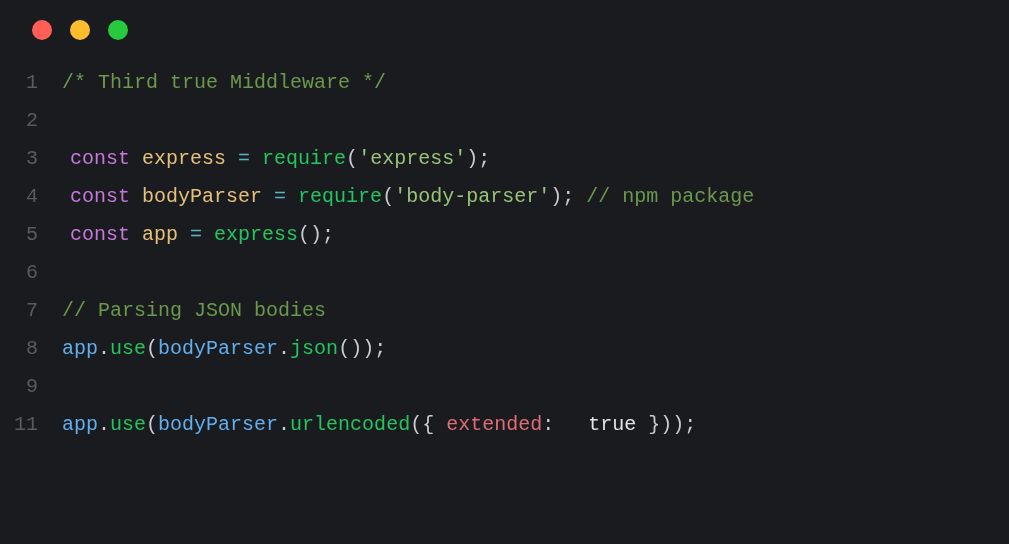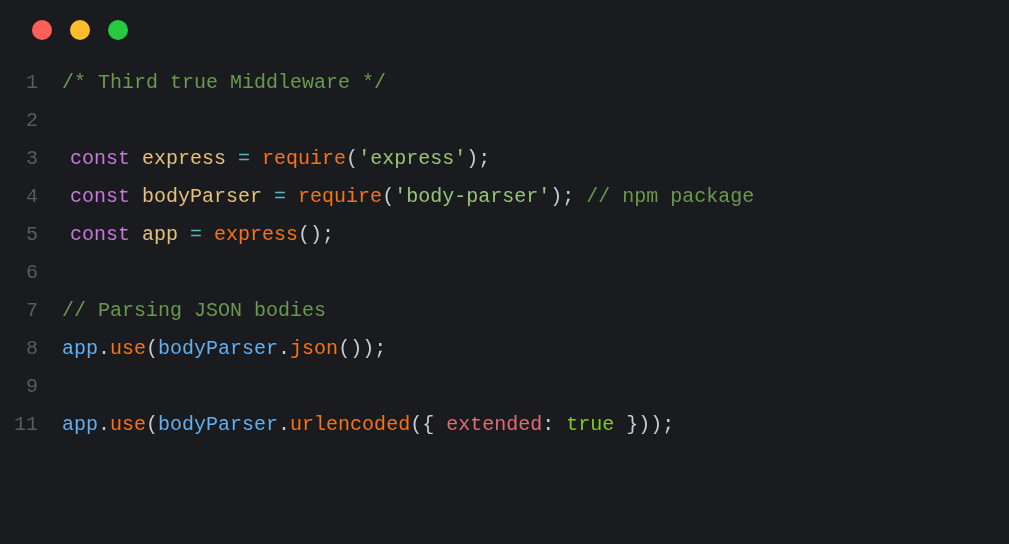--- a/index.html
+++ b/index.html
@@ -51,24 +51,24 @@
   }
   .code {
     color: #c9ccd1;
   }
   .tk-comment { color: #6a994e; }
   .tk-keyword { color: #c678dd; margin-left: 8px; }
   .tk-var { color: #e5c07b; }
   .tk-ident { color: #61afef; }
   .tk-punct { color: #c9ccd1; }
   .tk-op { color: #56b6c2; }
-  .tk-func { color: #f97316; }
+  .tk-func { color: #22c55e; }
   .tk-string { color: #98c379; font-family: Liberation Mono, monospace; }
   .tk-prop { color: #e06c75; }
-  .tk-bool { color: #84cc16; }
+  .tk-bool { color: #e5e5e5; margin-left: 22px; }
   .tk-plain { color: #c9ccd1; }
 </style>
 </head>
 <body>
 
 <div class="window">
   <div class="traffic-lights">
     <div class="traffic-light red"></div>
     <div class="traffic-light yellow"></div>
     <div class="traffic-light green"></div>

